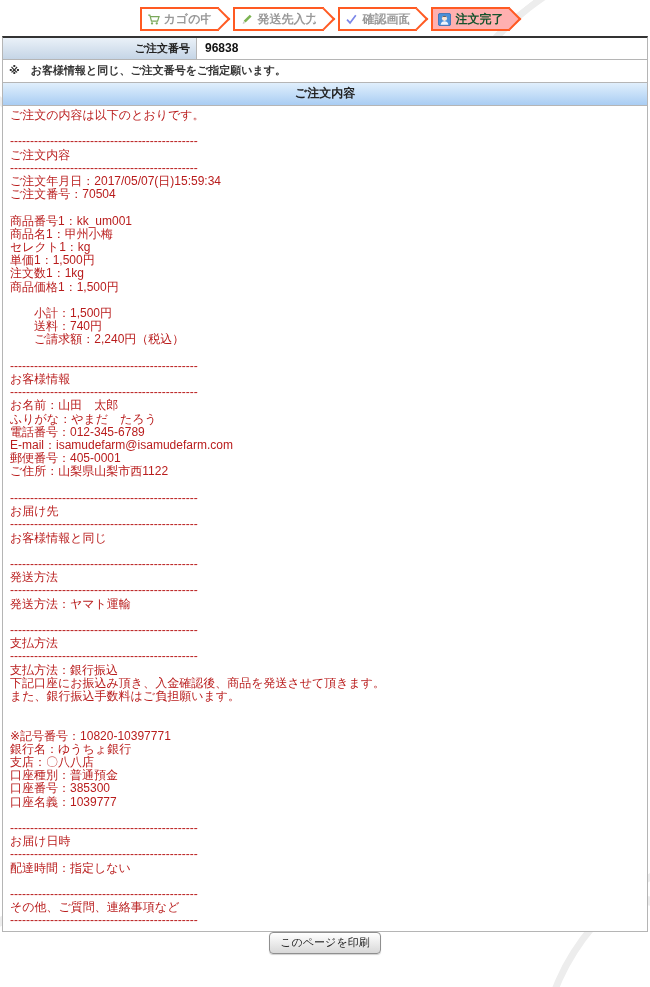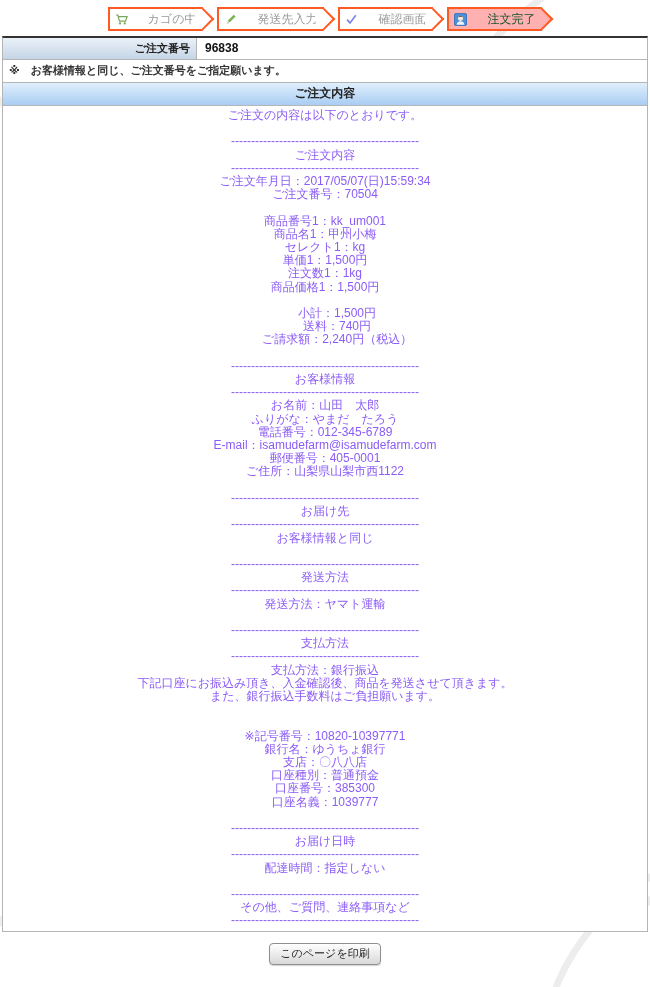--- a/index.html
+++ b/index.html
@@ -12,45 +12,45 @@
          border-color:#ededed transparent transparent transparent;border-radius:50%;}
   #curve-tr{width:420px;height:300px;right:-190px;top:-28px;transform:rotate(-38deg);}
   #curve-left{width:320px;height:260px;left:-250px;top:70px;transform:rotate(52deg);}
   #curve-b1{width:520px;height:320px;left:-170px;top:888px;transform:rotate(-22deg);border-width:9px;}
   #curve-b2{width:720px;height:420px;left:250px;top:895px;transform:rotate(14deg);border-width:9px;}
   #curve-b3{width:330px;height:220px;left:520px;top:870px;transform:rotate(-42deg);}
 
   
   .steps{position:relative;z-index:1;display:flex;justify-content:center;align-items:center;
          padding:7px 0 5px;gap:14px;}
-  .step{position:relative;display:flex;align-items:center;gap:20px;height:16px;
+  .step{position:relative;display:flex;align-items:center;gap:4px;height:16px;
         padding:2px 7px 2px 5px;border:2px solid #ff5a22;border-right:none;background:#fff;
-        font-size:12px;font-weight:normal;color:#999;line-height:1;cursor:pointer;}
+        font-size:12px;font-weight:bold;color:#999;line-height:1;cursor:pointer;}
   .step::after{content:"";position:absolute;right:-8px;top:50%;width:14px;height:14px;
         transform:translateY(-50%) rotate(45deg);
         border-top:2px solid #ff5a22;border-right:2px solid #ff5a22;background:inherit;}
   .step.active{background:#ffb0b0;color:#14532d;}
   .step-icon{display:inline-flex;width:13px;height:13px;flex:0 0 13px;}
   .step-icon svg{width:13px;height:13px;}
 
   
   .order-table{position:relative;z-index:1;margin:0 2px;background:#fff;
         border:1px solid #b5b5b5;border-top:2px solid #333;}
   .row-number{display:flex;border-bottom:1px solid #b5b5b5;}
   .cell-label{width:181px;padding:3px 6px;background:linear-gradient(#eaf1f8,#c5d5e6);
         font-size:11px;font-weight:bold;color:#222;border-right:1px solid #b5b5b5;text-align:right;}
   .cell-value{flex:1;padding:3px 8px;font-size:12px;font-weight:bold;color:#111;background:#fff;}
   .row-note{padding:3px 6px 4px;font-size:11px;font-weight:bold;color:#333;
         border-bottom:1px solid #b5b5b5;background:#fff;}
   .row-header{padding:2px 0 3px;text-align:center;font-size:12px;font-weight:bold;color:#222;
         background:linear-gradient(#e0effc,#a9cdf3);border-bottom:1px solid #b5b5b5;}
-  .row-body{padding:3px 7px;font-size:12px;line-height:13.2px;color:#8b5cf6;
-        white-space:pre-wrap;min-height:816px;background:#fff;text-align:center;}
+  .row-body{padding:3px 7px;font-size:12px;line-height:13.2px;color:#b91c1c;
+        white-space:pre-wrap;min-height:816px;background:#fff;}
 
-  .footer{position:relative;z-index:1;text-align:center;margin-top:11px;}
+  .footer{position:relative;z-index:1;text-align:center;}
   .print-btn{font-family:"Liberation Sans","DejaVu Sans",sans-serif;font-size:11px;color:#222;
         padding:2px 10px 3px;border:1px solid #8f8f8f;border-radius:4px;
         background:linear-gradient(#ffffff,#d8d8d8);box-shadow:0 1px 1px rgba(0,0,0,0.18);cursor:pointer;}
 </style>
 </head>
 <body>
 
 <div class="curve" id="curve-tr"></div>
 <div class="curve" id="curve-left"></div>
 <div class="curve" id="curve-b1"></div>

